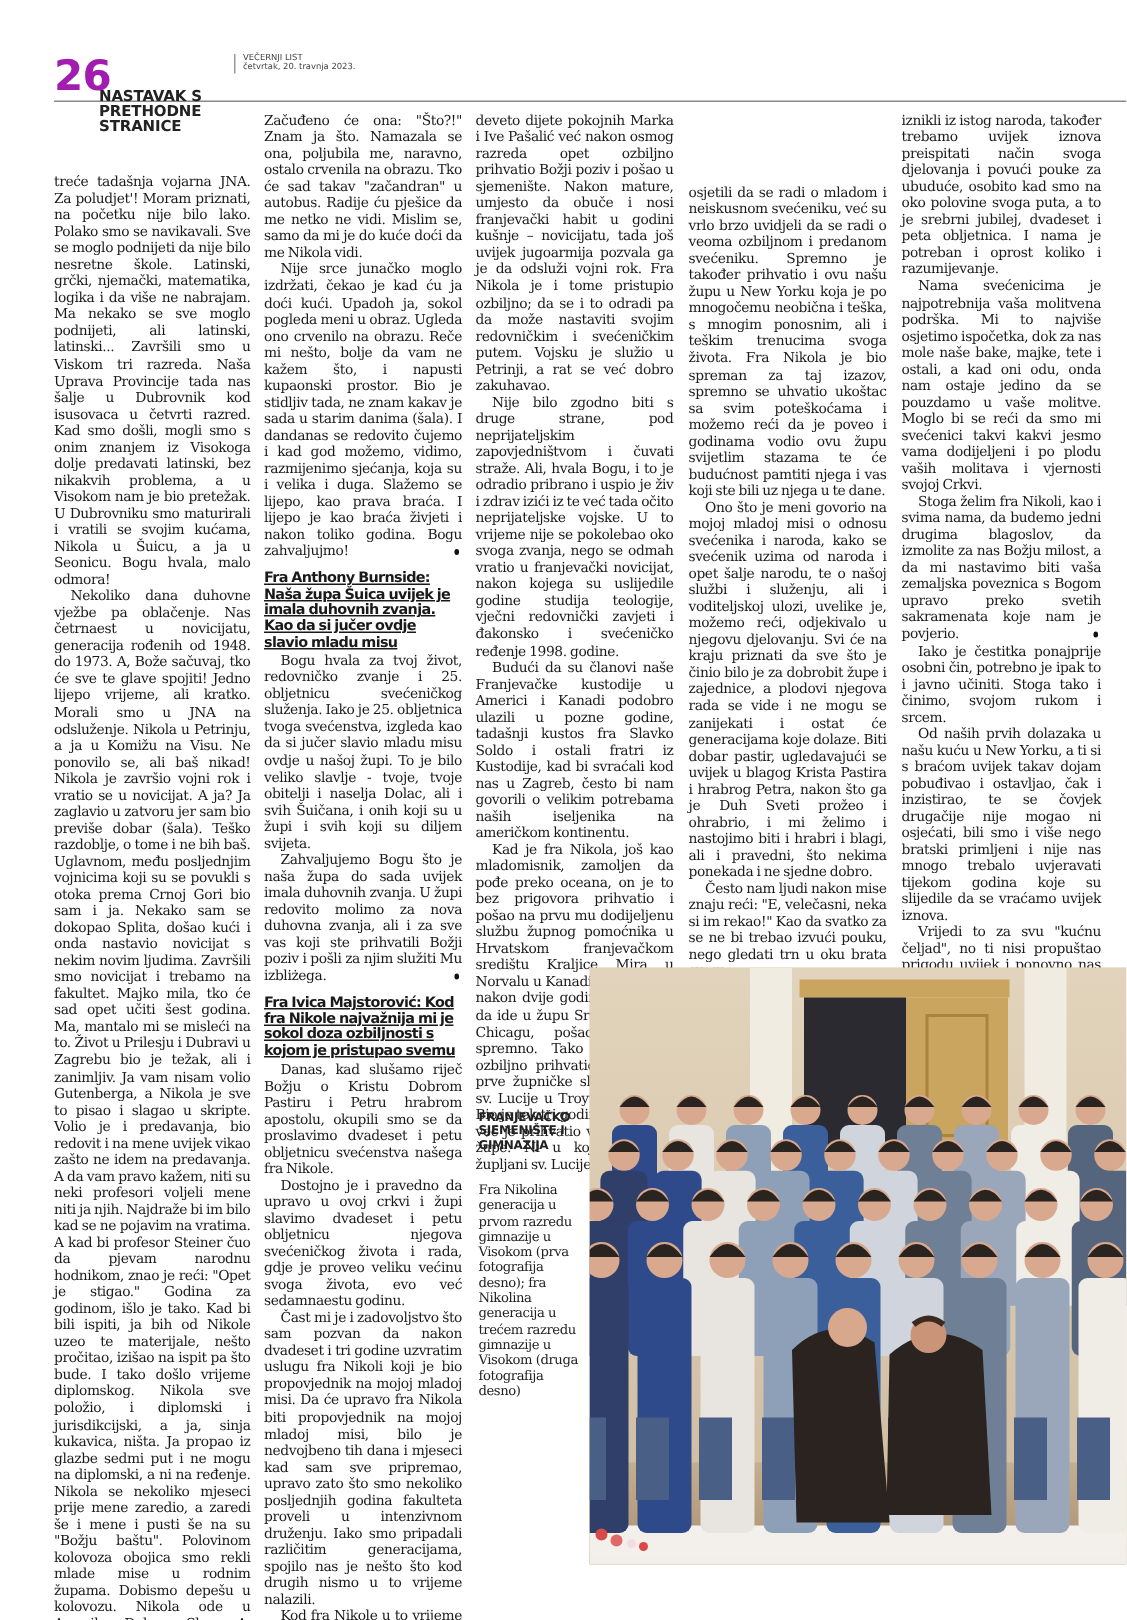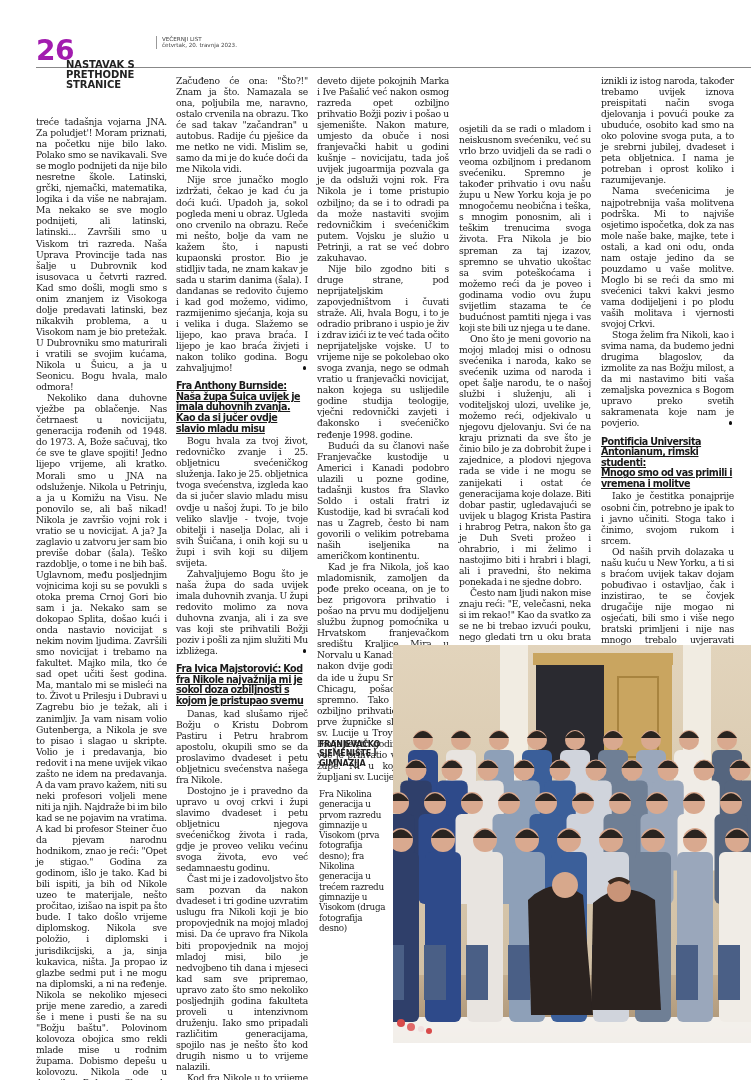--- a/index.html
+++ b/index.html
@@ -71,24 +71,20 @@
   <p>Ono što je meni govorio na mojoj mladoj misi o odnosu svećenika i naroda, kako se svećenik uzima od naroda i opet šalje narodu, te o našoj službi i služenju, ali i voditeljskoj ulozi, uvelike je, možemo reći, odjekivalo u njegovu djelovanju. Svi će na kraju priznati da sve što je činio bilo je za dobrobit župe i zajednice, a plodovi njegova rada se vide i ne mogu se zanijekati i ostat će generacijama koje dolaze. Biti dobar pastir, ugledavajući se uvijek u blagog Krista Pastira i hrabrog Petra, nakon što ga je Duh Sveti prožeo i ohrabrio, i mi želimo i nastojimo biti i hrabri i blagi, ali i pravedni, što nekima ponekada i ne sjedne dobro.</p>
   <p>Često nam ljudi nakon mise znaju reći: "E, velečasni, neka si im rekao!" Kao da svatko za se ne bi trebao izvući pouku, nego gledati trn u oku brata svoga.</p>
   <p>Fra Nikola se posvetio vrlo temeljito razumijevanju i tumačenju Božje riječi. Stoga nam je uvijek više stalo da nas pamtite po našim propovijedima negoli po građevinskim radovima, koji su ipak nužni. Neke od tih svojih temeljitih druženja s Božjom riječju fra Nikola je ukoričio u nekoliko knjiga propovijedi.</p>
   <p>I mi svećenici od krvi i mesa,</p>
 </div>
 
 <div class="col" style="left:601px; top:75px; width:133px;">
   <p class="noindent">iznikli iz istog naroda, također trebamo uvijek iznova preispitati način svoga djelovanja i povući pouke za ubuduće, osobito kad smo na oko polovine svoga puta, a to je srebrni jubilej, dvadeset i peta obljetnica. I nama je potreban i oprost koliko i razumijevanje.</p>
   <p>Nama svećenicima je najpotrebnija vaša molitvena podrška. Mi to najviše osjetimo ispočetka, dok za nas mole naše bake, majke, tete i ostali, a kad oni odu, onda nam ostaje jedino da se pouzdamo u vaše molitve. Moglo bi se reći da smo mi svećenici takvi kakvi jesmo vama dodijeljeni i po plodu vaših molitava i vjernosti svojoj Crkvi.</p>
   <p><span>Stoga želim fra Nikoli, kao i svima nama, da budemo jedni drugima blagoslov, da izmolite za nas Božju milost, a da mi nastavimo biti vaša zemaljska poveznica s Bogom upravo preko svetih sakramenata koje nam je povjerio.</span><span class="endmark"></span></p>
-  <h3 class="subhead">
-    <span>Pontificia Universita Antonianum, rimski studenti:</span><br>
-    <span>Mnogo smo od vas primili i vremena i molitve</span>
-  </h3>
   <p>Iako je čestitka ponajprije osobni čin, potrebno je ipak to i javno učiniti. Stoga tako i činimo, svojom rukom i srcem.</p>
   <p>Od naših prvih dolazaka u našu kuću u New Yorku, a ti si s braćom uvijek takav dojam pobuđivao i ostavljao, čak i inzistirao, te se čovjek drugačije nije mogao ni osjećati, bili smo i više nego bratski primljeni i nije nas mnogo trebalo uvjeravati tijekom godina koje su slijedile da se vraćamo uvijek iznova.</p>
   <p>Vrijedi to za svu "kućnu čeljad", no ti nisi propuštao prigodu uvijek i ponovno nas pozvati.</p>
   <p>Bilo je zadivljujuće i vidjeti živu zajednicu daleko od doma</p>
 </div>
 
 <div class="caption-title">FRANJEVAČKO SJEMENIŠTE I GIMNAZIJA</div>
 <div class="caption-text">Fra Nikolina generacija u prvom razredu gimnazije u Visokom (prva fotografija desno); fra Nikolina generacija u trećem razredu gimnazije u Visokom (druga fotografija desno)</div>
 
 <div class="photo">

